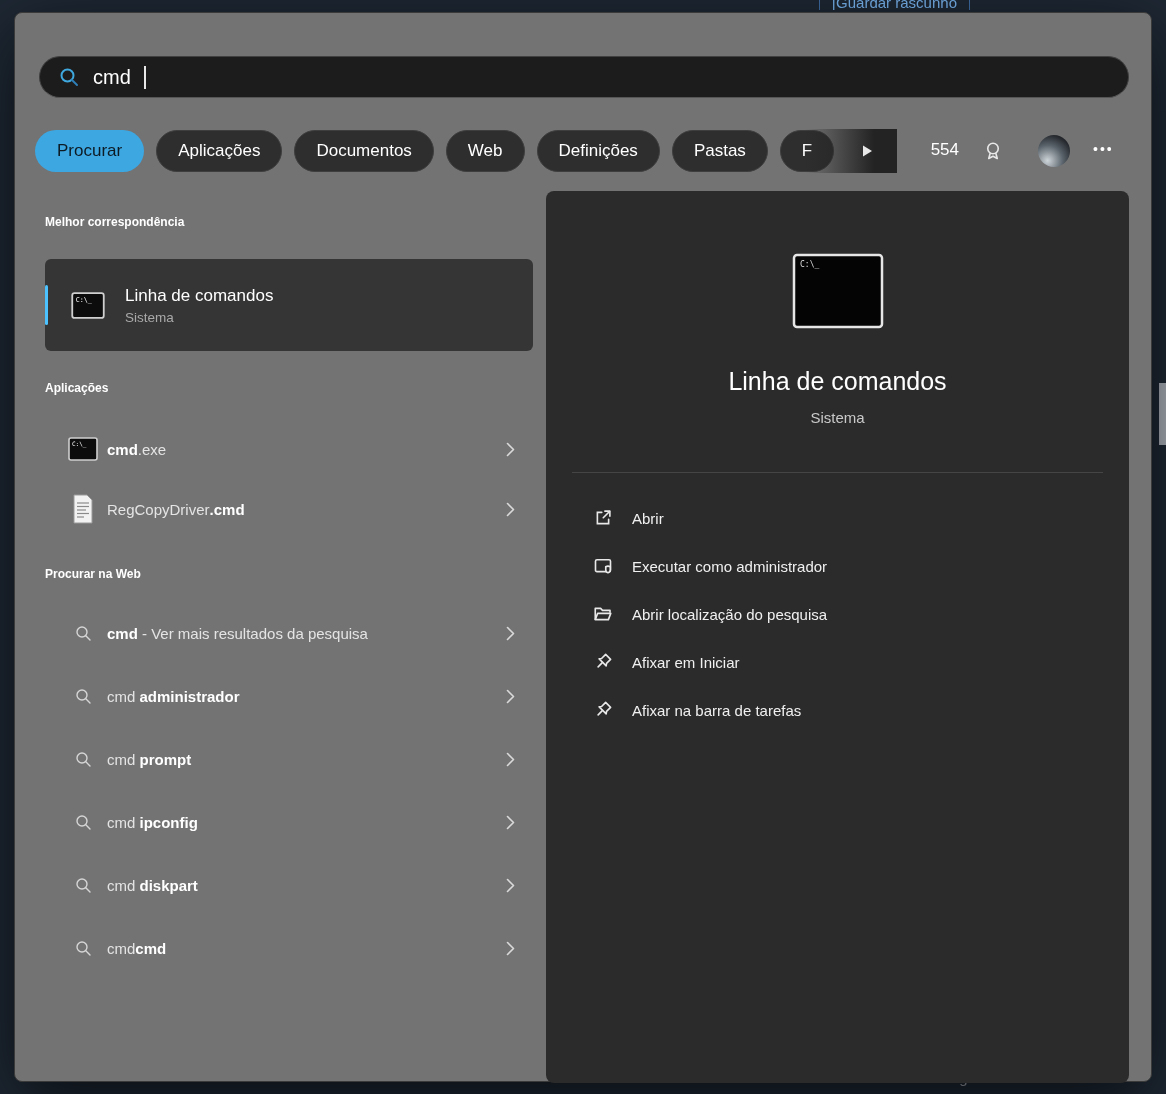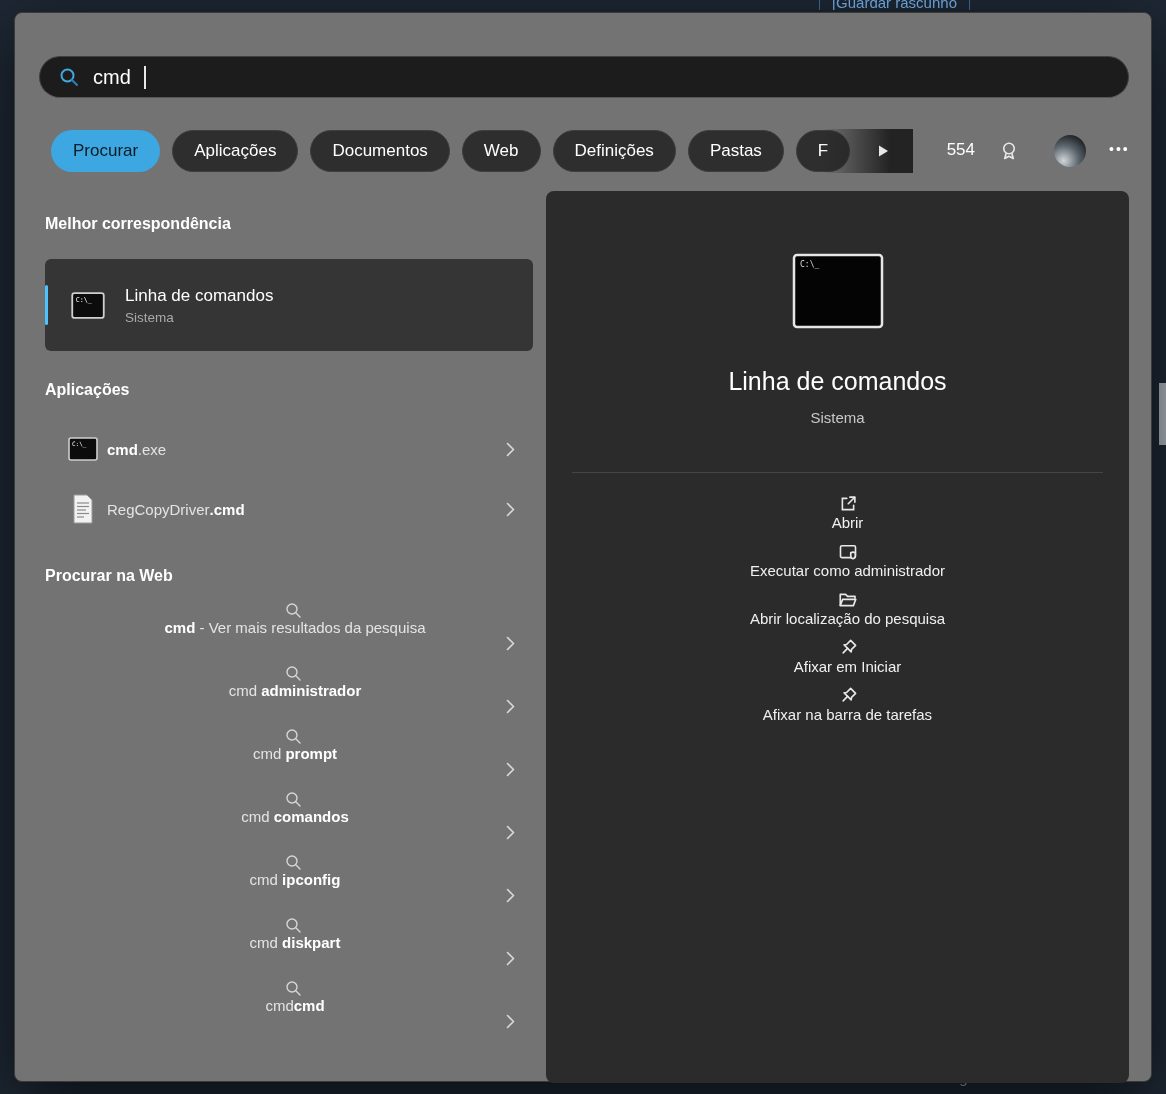--- a/index.html
+++ b/index.html
@@ -25,65 +25,65 @@
   .panel{position:absolute;left:14px;top:12px;width:1138px;height:1070px;
     background:#737373;border:1px solid #3a3a3a;border-radius:8px;
     box-shadow:0 20px 70px rgba(0,0,0,.65);}
 
   .searchbar{position:absolute;left:24px;top:43px;width:1090px;height:42px;
     background:#1c1c1c;border:1px solid #404040;border-bottom-color:#565656;
     border-radius:21px;display:flex;align-items:center;padding:0 18px;gap:13px;cursor:text;}
   .query{color:#fff;font-size:20px;}
   .caret{width:2px;height:23px;background:#e8e8e8;}
 
-  .filters{position:absolute;left:36px;top:116px;width:1090px;height:44px;}
+  .filters{position:absolute;left:20px;top:116px;width:1090px;height:44px;}
   .pills{display:flex;gap:12px;align-items:center;height:100%;width:830px;overflow:hidden;}
   .pill{height:42px;padding:0 21px;border-radius:21px;background:#2e2e2e;border:1px solid #3e3e3e;
     color:#fff;font-size:17px;display:flex;align-items:center;white-space:nowrap;cursor:pointer;
     font-family:inherit;}
   .pill.active{background:var(--filter-active-bg);border-color:transparent;color:var(--filter-active-text);}
   .fade{position:absolute;left:770px;top:0;width:92px;height:100%;
     background:linear-gradient(90deg,rgba(35,35,35,0),#232323 75%);}
   .play{position:absolute;left:824px;top:14px;cursor:pointer;display:flex;}
   .count{position:absolute;left:872px;top:11px;width:52px;text-align:right;color:#fff;font-size:17px;cursor:pointer;}
   .rewards{position:absolute;left:948px;top:12px;cursor:pointer;display:flex;}
   .avatar{position:absolute;left:1003px;top:6px;width:32px;height:32px;border-radius:50%;cursor:pointer;
     background:radial-gradient(circle at 30% 80%, #cfd6da 0%, #5a636b 45%, #23262b 78%);}
   .more{position:absolute;left:1058px;top:12px;color:#fff;font-size:14px;letter-spacing:2px;cursor:pointer;}
 
   
-  .section-h{position:absolute;left:30px;color:#fff;font-size:16px;font-weight:700;}
+  .section-h{position:absolute;left:30px;color:#fff;font-size:12px;font-weight:700;}
   .h-best{top:202px;}
   .h-apps{top:368px;}
   .h-web{top:554px;}
 
   .best-card{position:absolute;left:30px;top:246px;width:488px;height:92px;background:#353535;
     border-radius:6px;display:flex;align-items:center;padding-left:26px;gap:20px;cursor:pointer;}
   .best-card .accent{position:absolute;left:0;top:26px;width:3px;height:40px;background:var(--accent);border-radius:2px;}
   .bm-title{color:#fff;font-size:17px;}
   .bm-sub{color:#a9a9a9;font-size:13.5px;margin-top:4px;}
 
   #apps{position:absolute;left:30px;top:406px;width:488px;}
   #webs{position:absolute;left:30px;top:589px;width:488px;}
   .row{display:flex;align-items:center;height:60px;padding:0 10px 0 18px;border-radius:6px;cursor:pointer;}
-  #webs .row{height:63px;flex-direction:column;}
+  #webs .row{height:63px;}
   .row-icon{width:40px;display:flex;justify-content:center;align-items:center;}
   .row-text{color:#e4e4e4;font-size:15px;margin-left:4px;white-space:nowrap;}
   .row-text .b{font-weight:700;color:#fff;}
   .chev{margin-left:auto;display:flex;padding-right:8px;cursor:pointer;}
 
   
   .right{position:absolute;left:531px;top:178px;width:583px;height:892px;background:#2b2b2b;border-radius:8px;}
   .preview-icon{position:absolute;left:50%;top:62px;transform:translateX(-50%);}
   .rp-title{position:absolute;top:176px;width:100%;text-align:center;color:#fff;font-size:25px;}
   .rp-sub{position:absolute;top:218px;width:100%;text-align:center;color:#c9c9c9;font-size:15px;}
   .rp-div{position:absolute;top:281px;left:26px;right:26px;height:1px;background:#454545;}
   #actions{position:absolute;top:303px;left:26px;right:26px;}
-  .action{display:flex;align-items:center;height:48px;padding-left:20px;border-radius:6px;
-    cursor:pointer;color:#f0f0f0;font-size:15px;flex-direction:column;}
+  .action{display:flex;align-items:center;height:48px;gap:18px;padding-left:20px;border-radius:6px;
+    cursor:pointer;color:#f0f0f0;font-size:15px;}
   .a-icon{width:22px;display:flex;justify-content:center;}
 </style>
 </head>
 <body>
 
 <div class="bg-top-link">
   <span>[Guardar rascunho</span>
 </div>
 <div class="bg-bottom-text">
   <span>Gadgets</span>
@@ -228,34 +228,20 @@
           </svg>
         </span>
       </div>
       <div class="row">
         <span class="row-icon">
           <svg width="17" height="17" viewBox="0 0 17 17" fill="none">
             <circle cx="7" cy="7" r="5" stroke="#d6d6d6" stroke-width="1.4"></circle>
             <line x1="10.8" y1="10.8" x2="15" y2="15" stroke="#d6d6d6" stroke-width="1.4" stroke-linecap="round"></line>
           </svg>
         </span>
-        <span class="row-text"><span>cmd </span><span class="b">comandos</span></span>
-        <span class="chev">
-          <svg width="9" height="15" viewBox="0 0 9 15" fill="none">
-            <path d="M1.5 1.5L7.5 7.5L1.5 13.5" stroke="#d9d9d9" stroke-width="1.6" stroke-linecap="round" stroke-linejoin="round"></path>
-          </svg>
-        </span>
-      </div>
-      <div class="row">
-        <span class="row-icon">
-          <svg width="17" height="17" viewBox="0 0 17 17" fill="none">
-            <circle cx="7" cy="7" r="5" stroke="#d6d6d6" stroke-width="1.4"></circle>
-            <line x1="10.8" y1="10.8" x2="15" y2="15" stroke="#d6d6d6" stroke-width="1.4" stroke-linecap="round"></line>
-          </svg>
-        </span>
         <span class="row-text"><span>cmd </span><span class="b">ipconfig</span></span>
         <span class="chev">
           <svg width="9" height="15" viewBox="0 0 9 15" fill="none">
             <path d="M1.5 1.5L7.5 7.5L1.5 13.5" stroke="#d9d9d9" stroke-width="1.6" stroke-linecap="round" stroke-linejoin="round"></path>
           </svg>
         </span>
       </div>
       <div class="row">
         <span class="row-icon">
           <svg width="17" height="17" viewBox="0 0 17 17" fill="none">

